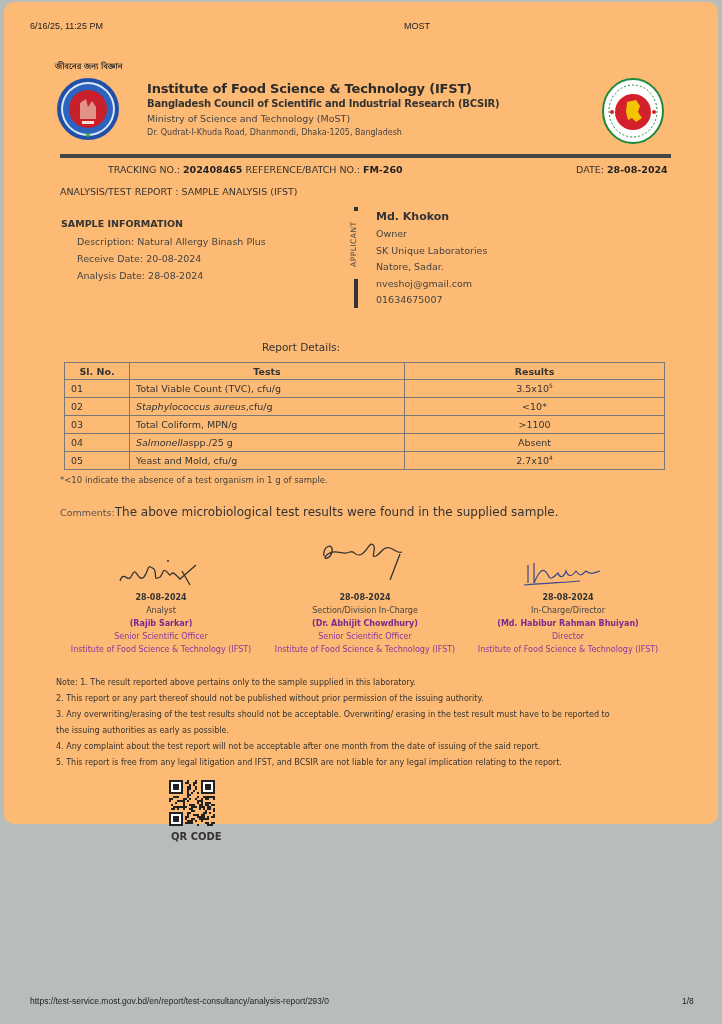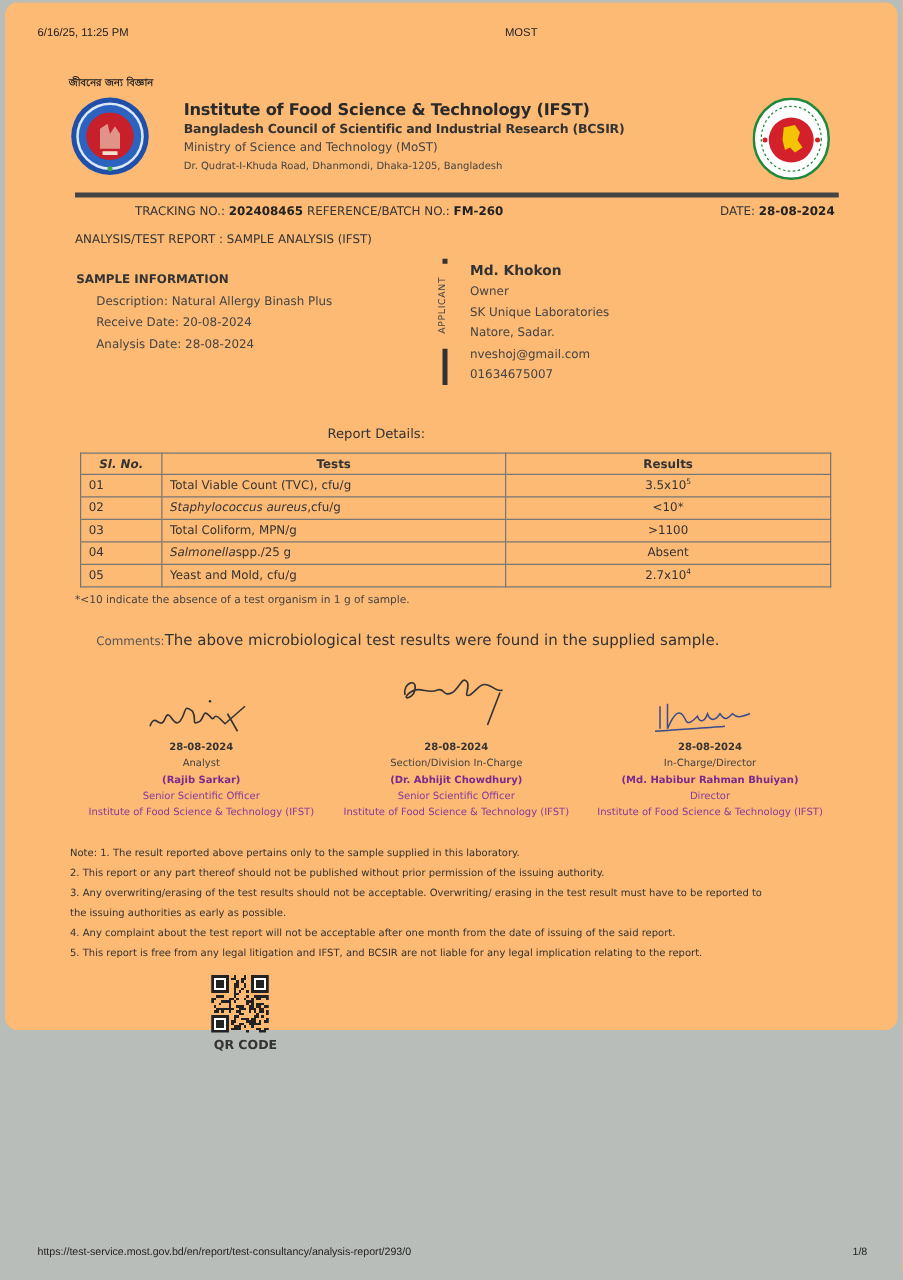--- a/index.html
+++ b/index.html
@@ -120,21 +120,21 @@
     <div>Natore, Sadar.</div>
     <div>nveshoj@gmail.com</div>
     <div>01634675007</div>
   </div>
 
   <div class="abs doc" style="left:258px;top:318px;font-size:10.5px;color:#333;margin-top:21px;">Report Details:</div>
 
   <table class="res doc">
     <thead>
       <tr>
-        <th style="width:52px;font-style:italic;">Sl. No.</th>
+        <th style="width:52px;">Sl. No.</th>
         <th style="width:262px;">Tests</th>
         <th>Results</th>
       </tr>
     </thead>
     <tbody id="rows">
         <tr>
           <td>01</td>
           <td>Total Viable Count (TVC), cfu/g</td>
           <td class="c"><span>3.5x10</span><sup style="font-size: 6px;">5</sup></td>
         </tr>
@@ -156,21 +156,21 @@
         <tr>
           <td>05</td>
           <td>Yeast and Mold, cfu/g</td>
           <td class="c"><span>2.7x10</span><sup style="font-size: 6px;">4</sup></td>
         </tr>
       </tbody>
   </table>
 
   <div class="abs doc footnote" style="left:56px;top:473px;">*&lt;10 indicate the absence of a test organism in 1 g of sample.</div>
 
-  <div class="abs doc" style="left:56px;top:499px;margin-left:17px;">
+  <div class="abs doc" style="left:56px;top:499px;">
     <span class="comments-l">Comments:</span><span class="comments-t">The above microbiological test results were found in the supplied sample.</span>
   </div>
 
   <div class="abs" style="left:112px;top:553px;">
     <svg width="90" height="36" viewBox="0 0 90 36">
       <path d="M4 26 C8 14 12 30 16 20 C20 10 22 28 28 22 C34 14 30 8 38 14 C42 20 36 26 44 22 C48 18 46 12 52 18 C56 24 54 14 60 20 L64 24 L80 10 M66 16 L74 30" fill="none" stroke="#333" stroke-width="1.3"></path>
       <circle cx="52" cy="6" r="1" fill="#333"></circle>
     </svg>
   </div>
   <div class="abs" style="left:310px;top:534px;">

